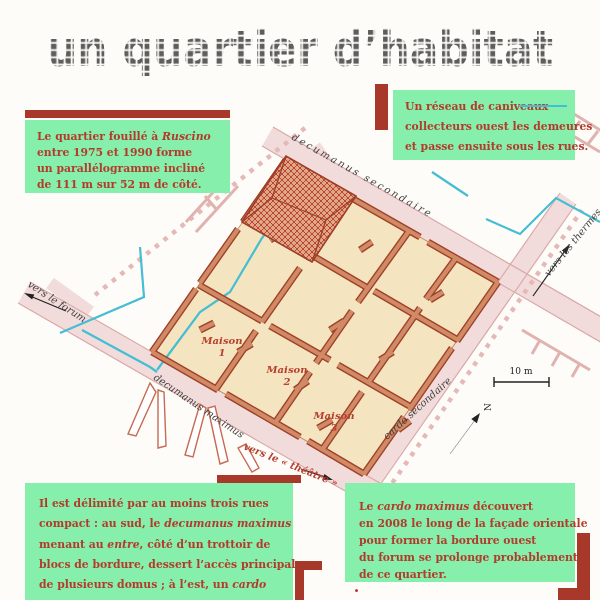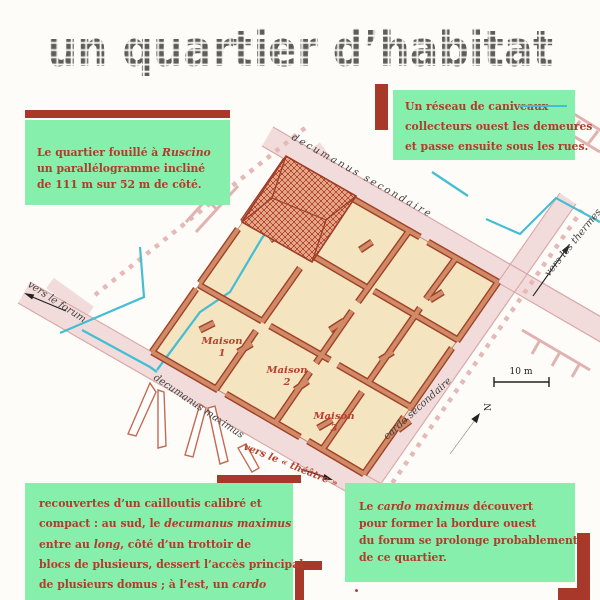--- a/index.html
+++ b/index.html
@@ -4,21 +4,21 @@
 <style>
   html,body{margin:0;padding:0;}
   #page{position:relative;width:600px;height:600px;background:#fdfcf8;overflow:hidden;
         font-family:"DejaVu Serif",serif;}
   svg{position:absolute;left:0;top:0;}
   .box{position:absolute;background:#86efac;color:#b23c2c;
        font:700 10.8px/20px "DejaVu Serif",serif;}
   .box .line{white-space:nowrap;}
   .it{font-style:italic;}
   .redbar{position:absolute;background:#a8382a;}
-  #box-tl{left:25px;top:120px;width:205px;height:85px;padding:25px 12px;line-height:16px;box-sizing:border-box;}
+  #box-tl{left:25px;top:120px;width:205px;height:73px;padding:9px 12px;line-height:16px;box-sizing:border-box;}
   #box-tr{left:393px;top:90px;width:182px;height:70px;padding:7px 12px;line-height:20px;box-sizing:border-box;}
   #box-bl{left:25px;top:483px;width:268px;height:140px;padding:11px 14px;line-height:20.3px;box-sizing:border-box;}
   #box-br{left:345px;top:483px;width:230px;height:99px;padding:15px 14px;line-height:17px;box-sizing:border-box;}
   #cyan-dash{position:absolute;right:8px;top:15px;width:48px;height:0;border-top:2.4px solid #45bdd3;}
   #dot-br{position:absolute;left:355px;top:589px;width:3px;height:3px;border-radius:50%;background:#b23c2c;}
   .maplabel{font:italic 10px "DejaVu Serif",serif;fill:#3f3f3f;}
   .redlabel{font:italic 700 10px "DejaVu Serif",serif;fill:#b7402e;}
   .maison{font:italic 700 10px "DejaVu Serif",serif;fill:#b7402e;text-anchor:middle;}
   .small{font:9px "DejaVu Serif",serif;fill:#222;}
 </style>
@@ -143,40 +143,42 @@
   <div class="redbar" style="left:375px;top:84px;width:13px;height:46px;"></div>
   <div class="redbar" style="left:217px;top:475px;width:84px;height:8px;"></div>
   <div class="redbar" style="left:295px;top:561px;width:27px;height:9px;"></div>
   <div class="redbar" style="left:295px;top:561px;width:9px;height:39px;"></div>
   <div class="redbar" style="left:577px;top:533px;width:13px;height:67px;"></div>
   <div class="redbar" style="left:558px;top:588px;width:32px;height:12px;"></div>
   <div id="dot-br"></div>
 
   <div class="box" id="box-tl">
     <div class="line"><span>Le quartier fouillé à </span><span class="it">Ruscino</span></div>
+    <div class="line"><span>entre 1975 et 1990 forme</span></div>
     <div class="line"><span>un parallélogramme incliné</span></div>
     <div class="line"><span>de 111 m sur 52 m de côté.</span></div>
   </div>
 
   <div class="box" id="box-tr">
     <span id="cyan-dash"></span>
     <div class="line"><span>Un réseau de caniveaux</span></div>
     <div class="line"><span>collecteurs ouest les demeures</span></div>
     <div class="line"><span>et passe ensuite sous les rues.</span></div>
   </div>
 
   <div class="box" id="box-bl">
-    <div class="line"><span>recouvertes d’un cailloutis calibré et</span></div>
+    <div class="line"><span>Il est délimité par au moins trois rues</span></div>
     <div class="line"><span>compact : au sud, le </span><span class="it">decumanus maximus</span></div>
-    <div class="line"><span>entre au </span><span class="it">long</span><span>, côté d’un trottoir de</span></div>
-    <div class="line"><span>blocs de plusieurs, dessert l’accès principal</span></div>
+    <div class="line"><span>menant au </span><span class="it">entre</span><span>, côté d’un trottoir de</span></div>
+    <div class="line"><span>blocs de bordure, dessert l’accès principal</span></div>
     <div class="line"><span>de plusieurs domus ; à l’est, un </span><span class="it">cardo</span></div>
 
   </div>
 
   <div class="box" id="box-br">
     <div class="line"><span>Le </span><span class="it">cardo maximus</span><span> découvert</span></div>
+    <div class="line"><span>en 2008 le long de la façade orientale</span></div>
     <div class="line"><span>pour former la bordure ouest</span></div>
     <div class="line"><span>du forum se prolonge probablement</span></div>
     <div class="line"><span>de ce quartier.</span></div>
   </div>
 
 </div>
 
 </body></html>

